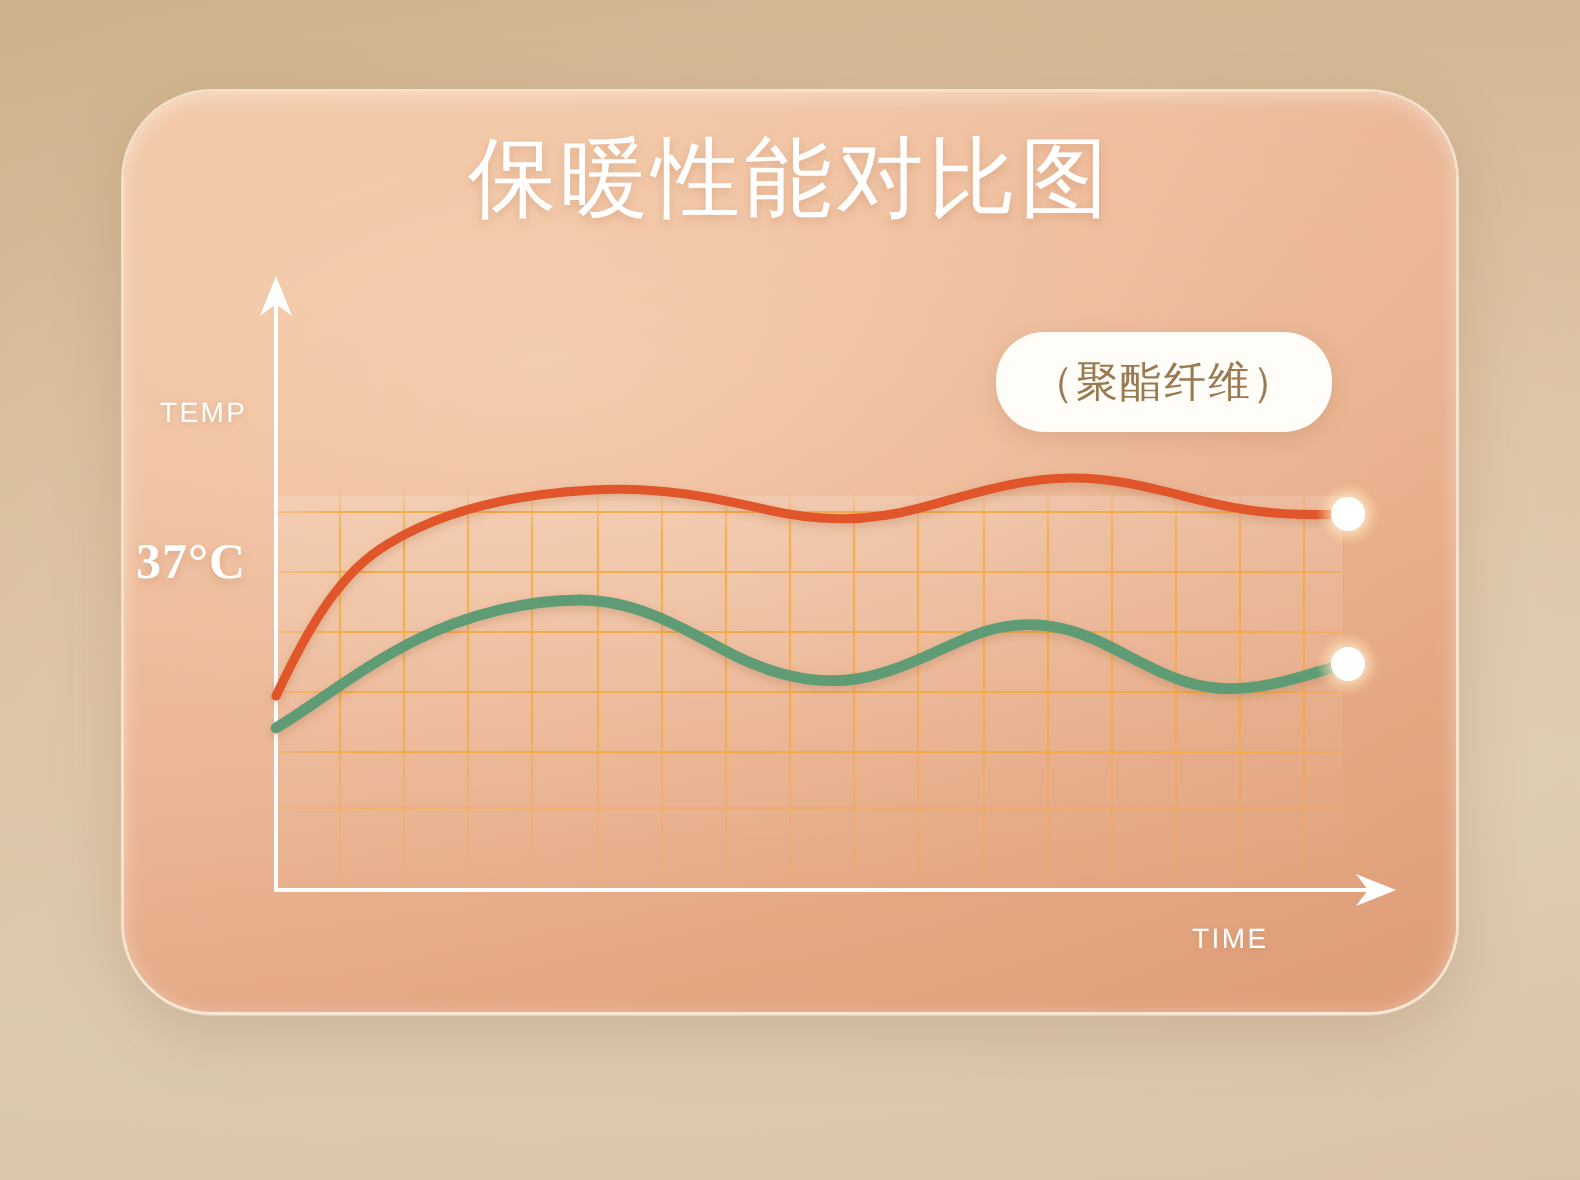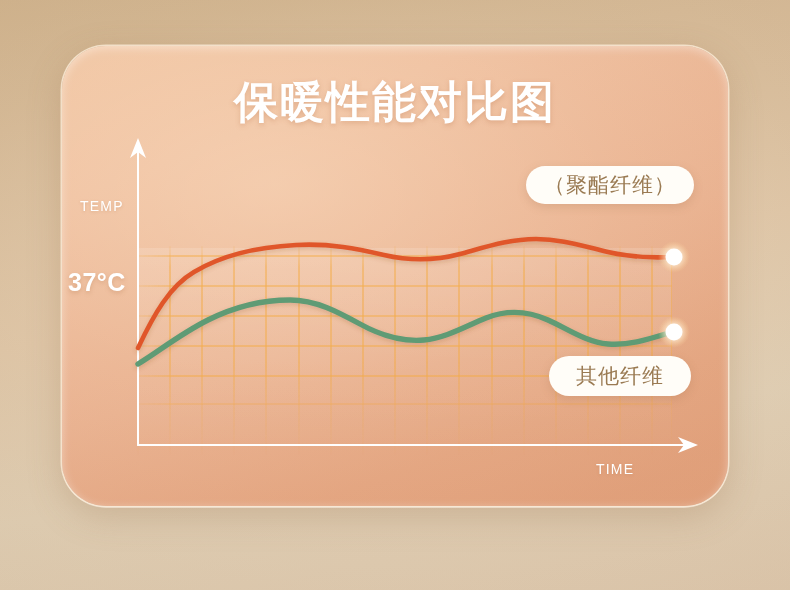--- a/index.html
+++ b/index.html
@@ -60,26 +60,26 @@
     position: absolute;
     inset: 0;
     background: radial-gradient(95% 80% at 32% 30%, rgba(255,228,200,0.40) 0%, rgba(255,205,170,0.10) 55%, rgba(214,140,100,0.14) 100%);
     pointer-events: none;
   }
 
   
   #title {
     position: absolute;
     left: 0;
-    top: 28px;
+    top: 16px;
     width: 666px;
     text-align: center;
     font-size: 44px;
     line-height: 56px;
-    font-weight: 700;
+    font-weight: 400;
     letter-spacing: 2px;
     color: #ffffff;
     text-shadow: 0 2px 5px rgba(190,120,80,0.35);
     white-space: nowrap;
   }
 
   
   #plot {
     position: absolute;
     left: 0;
@@ -102,42 +102,43 @@
 
   #value-37 {
     position: absolute;
     left: 6px;
     top: 222px;
     color: #ffffff;
     font-size: 25px;
     font-weight: 700;
     letter-spacing: 0.5px;
     text-shadow: 0 2px 4px rgba(180,120,80,0.35);
+    font-family: Liberation Serif, serif;
   }
 
   
   .pill {
     position: absolute;
     background: #fffdf8;
     border-radius: 24px;
     box-shadow: 0 3px 10px rgba(160,110,75,0.22);
     color: #9a7a52;
     font-size: 21px;
     font-weight: 500;
     letter-spacing: 1px;
     display: flex;
     align-items: center;
     justify-content: center;
     white-space: nowrap;
   }
   #pill-poly {
-    left: 464px;
+    left: 436px;
     top: 120px;
     width: 168px;
-    height: 38px;
+    height: 50px;
   }
   #pill-other {
     left: 487px;
     top: 310px;
     width: 142px;
     height: 40px;
   }
 </style>
 </head>
 <body>
@@ -264,17 +265,16 @@
         </g>
       </svg>
 
       
       <div class="axis-label" id="temp-label">TEMP</div>
       <div class="axis-label" id="time-label">TIME</div>
       <div id="value-37">37°C</div>
 
       
       <div class="pill" id="pill-poly">（聚酯纤维）</div>
-      <div class="pill" id="pill-other">其他纤维</div>
     </div>
   </div>
 
 </div>
 
 </body></html>

